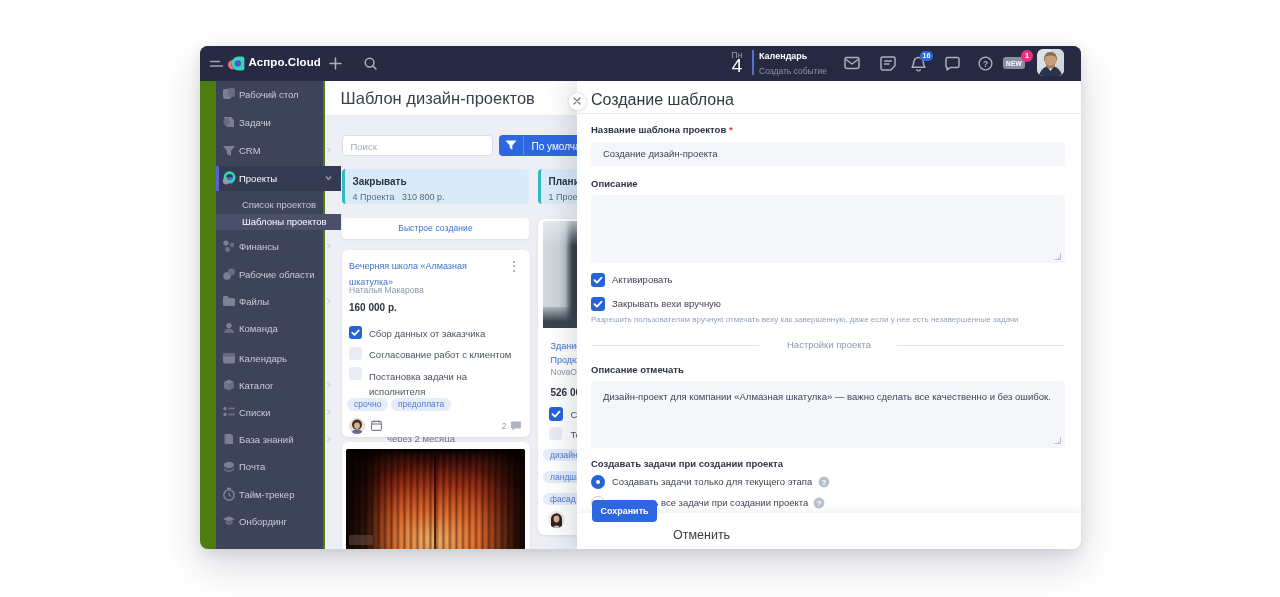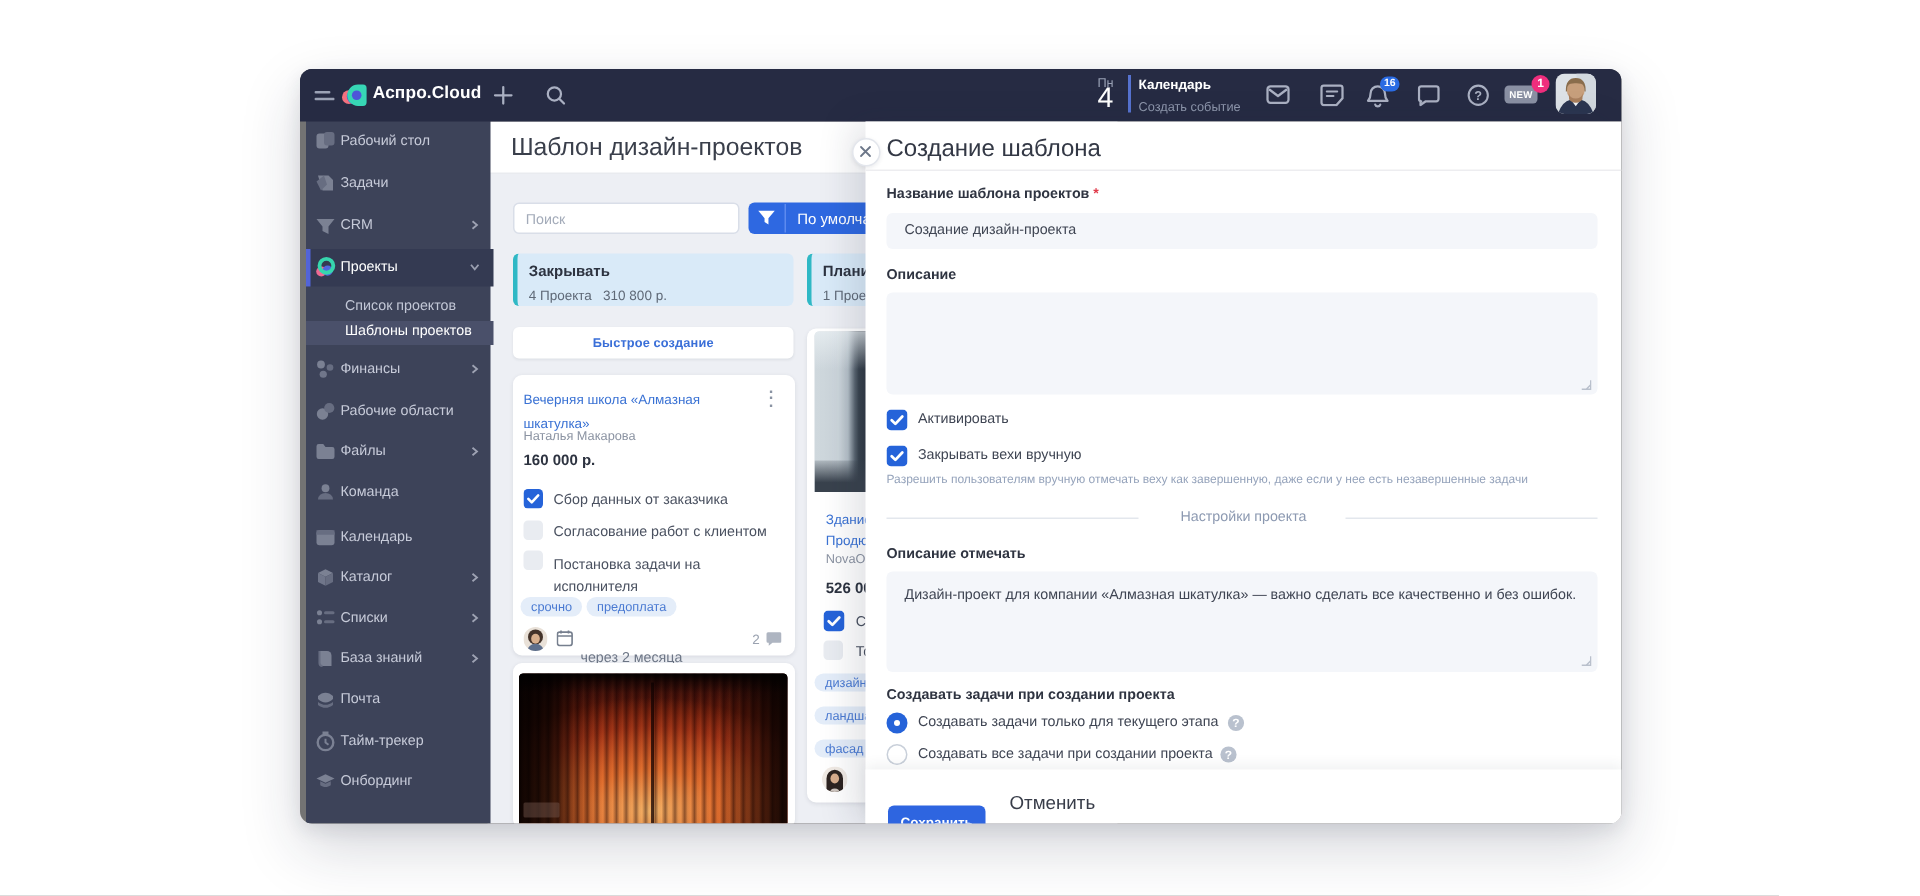--- a/index.html
+++ b/index.html
@@ -1,26 +1,26 @@
 <!DOCTYPE html>
 <html><head>
 <meta charset="utf-8">
 <style>
   * { margin:0; padding:0; box-sizing:border-box; }
   html,body { width:1280px; height:597px; background:#fff; font-family:"Liberation Sans", sans-serif; overflow:hidden; }
   .abs { position:absolute; }
   #win {
     position:absolute; left:200px; top:46px; width:881px; height:503px;
-    border-radius:8px; overflow:hidden; background:#737373;
+    border-radius:8px; overflow:hidden; background:#4d7c0f;
     box-shadow: 0 16px 40px rgba(25,35,60,0.18), 0 4px 12px rgba(25,35,60,0.10);
   }
   
   #topbar { position:absolute; left:0; top:0; width:881px; height:34.5px; background:#262b43; z-index:30; }
   
-  #sidebar { position:absolute; left:4px; top:0; width:123px; height:503px; background:#3d4359; z-index:20; }
+  #sidebar { position:absolute; left:16px; top:0; width:107px; height:503px; background:#3d4359; z-index:20; }
   .mitem { position:absolute; left:0; width:124.5px; height:28px; color:#c7cbd9; font-size:9.5px; }
   .mitem .lbl { position:absolute; left:23px; top:50%; transform:translateY(-50%); white-space:nowrap; }
   .mitem .ic  { position:absolute; left:6px; top:50%; transform:translateY(-50%); width:14px; height:14px; opacity:0.55; }
   .mitem .chev { position:absolute; right:9px; top:50%; transform:translateY(-50%); width:7px; height:7px; opacity:0.7; }
   .sub { position:absolute; left:0; width:124.5px; height:17.5px; color:#c2c7d6; font-size:9.5px; }
   .sub .lbl { position:absolute; left:26px; top:50%; transform:translateY(-50%); white-space:nowrap; }
   
   #content { position:absolute; left:124.5px; top:34.5px; width:420px; height:468.5px; background:#edeff4; overflow:hidden; }
   
   #modal { position:absolute; left:377px; top:34.5px; width:504px; height:468.5px; background:#fff; z-index:40;
@@ -253,21 +253,21 @@
 
     <div class="abs" style="left:17.5px;top:88.5px;width:187.4px;height:35.4px;background:#d9eaf8;border-radius:4px;border-left:3px solid #2fb8c5;"></div>
     <div class="abs" style="left:28px;top:95px;font-size:10px;font-weight:bold;color:#2d3340;">Закрывать</div>
     <div class="abs" style="left:28px;top:111px;font-size:9px;color:#5f6977;">4 Проекта&nbsp;&nbsp;&nbsp;310 800 р.</div>
 
     <div class="abs" style="left:213.3px;top:88.5px;width:187.4px;height:35.4px;background:#d9eaf8;border-radius:4px;border-left:3px solid #2fb8c5;"></div>
     <div class="abs" style="left:224px;top:95px;font-size:10px;font-weight:bold;color:#2d3340;">Планирование</div>
     <div class="abs" style="left:224px;top:111px;font-size:9px;color:#5f6977;">1 Проект&nbsp;&nbsp;&nbsp;526 000 р.</div>
 
     <div class="abs" style="left:17.5px;top:137.5px;width:187px;height:21px;background:#fff;border-radius:4px;box-shadow:0 1px 2px rgba(40,50,70,0.08);"></div>
-    <div class="abs" style="left:17.5px;top:142px;width:187px;text-align:center;font-size:8.5px;font-weight:bold;color:#3a6fd8;letter-spacing:0.1px;">Быстрое создание</div>
+    <div class="abs" style="left:17.5px;top:142px;width:187px;text-align:center;font-size:8.5px;font-weight:normal;color:#3a6fd8;letter-spacing:0.1px;">Быстрое создание</div>
 
     <div class="abs" style="left:17.5px;top:169.5px;width:188px;height:187px;background:#fff;border-radius:6px;box-shadow:0 1px 3px rgba(40,50,70,0.10);"></div>
     <div class="abs" style="left:24.5px;top:177.5px;font-size:9px;line-height:16px;color:#3a72d4;">Вечерняя школа «Алмазная<br>шкатулка»</div>
     <div class="abs" style="left:188px;top:176px;width:3px;height:13px;color:#8a93a3;font-size:11px;line-height:4.5px;font-weight:bold;">.<br>.<br>.</div>
     <div class="abs" style="left:24.5px;top:204px;font-size:8.5px;color:#8b93a2;">Наталья Макарова</div>
     <div class="abs" style="left:24.5px;top:221px;font-size:10px;font-weight:bold;color:#2d3340;">160 000 р.</div>
 
     <svg class="abs" style="left:24.5px;top:245.5px;" width="13" height="13" viewBox="0 0 13 13">
         <rect width="13" height="13" rx="3" fill="#2563d9"></rect>
         <path d="M3.2 6.6l2.3 2.3 4.3-4.6" fill="none" stroke="#fff" stroke-width="1.7" stroke-linecap="round" stroke-linejoin="round"></path>
@@ -389,16 +389,16 @@
         <text x="6" y="8.8" text-anchor="middle" font-size="8" font-weight="bold" fill="#fff" font-family="Liberation Sans">?</text>
       </svg>
     <div class="abs" style="left:14px;top:415.5px;width:14px;height:14px;border-radius:50%;background:#fff;border:1px solid #c9d0da;"></div>
     <div class="abs" style="left:35px;top:416.5px;font-size:9.5px;color:#3f4553;">Создавать все задачи при создании проекта</div>
     <svg class="abs" style="left:236px;top:416.5px;" width="12" height="12" viewBox="0 0 12 12">
         <circle cx="6" cy="6" r="5.4" fill="#b9c1ce"></circle>
         <text x="6" y="8.8" text-anchor="middle" font-size="8" font-weight="bold" fill="#fff" font-family="Liberation Sans">?</text>
       </svg>
 
     <div class="abs" style="left:0;top:432.5px;width:504px;height:36px;background:#fff;box-shadow:0 -3px 8px rgba(40,50,70,0.07);"></div>
-    <div class="abs" style="left:15px;top:456px;width:65px;height:22px;background:#2e65e0;border-radius:4px;color:#fff;font-size:9px;font-weight:bold;text-align:center;line-height:22px;">Сохранить</div>
+    <div class="abs" style="left:15px;top:419px;width:65px;height:22px;background:#2e65e0;border-radius:4px;color:#fff;font-size:9px;font-weight:bold;text-align:center;line-height:22px;">Сохранить</div>
     <div class="abs" style="left:96px;top:447px;font-size:12.5px;color:#383d49;">Отменить</div>
   </div>
 </div>
 
 </body></html>

